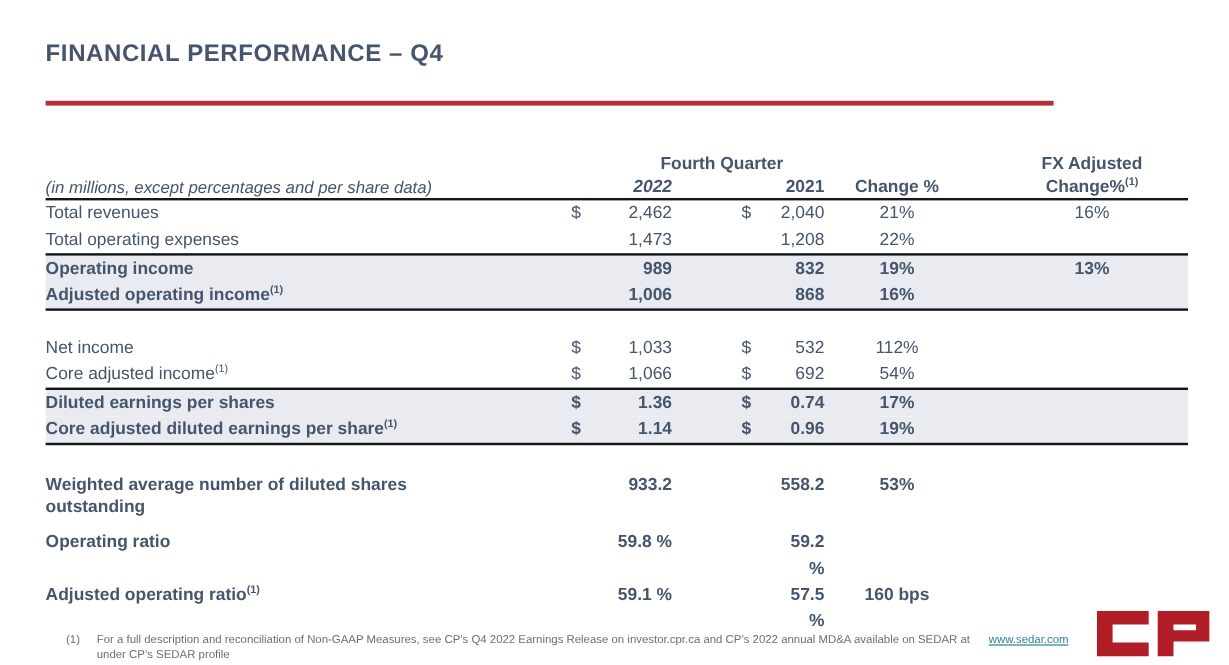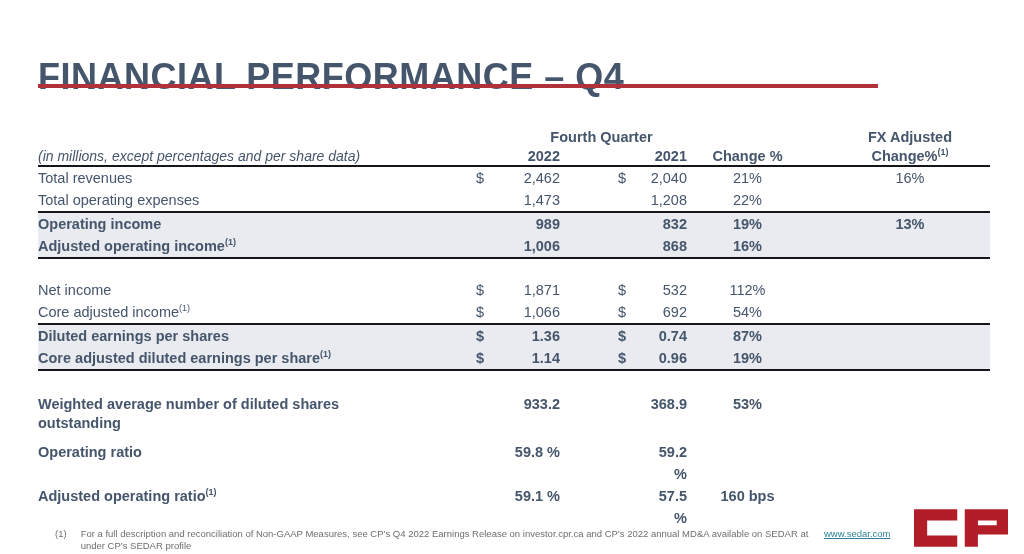--- a/index.html
+++ b/index.html
@@ -14,22 +14,22 @@
   html,body{background:#ffffff;}
   .slide{
     position:relative;
     width:1024px;height:554px;
     background:#ffffff;
     font-family:"Liberation Sans", sans-serif;
     color:var(--ink);
     overflow:hidden;
   }
   .page-title{
-    position:absolute;left:38px;top:56px;
-    font-size:36px;font-weight:bold;letter-spacing:.5px;
+    position:absolute;left:38px;top:34px;
+    font-size:20px;font-weight:bold;letter-spacing:.5px;
     color:var(--ink);
     text-align:right;
   }
   .title-rule{
     position:absolute;left:38px;top:84px;
     width:840px;height:4px;background:var(--red);
   }
   
   .fin-table{
     position:absolute;left:38px;top:128px;width:952px;
@@ -38,21 +38,21 @@
   .grid{
     display:grid;
     grid-template-columns:430px 38px 62px 42px 38px 47px 105px 1fr;
     align-items:start;
   }
   .hrowA{height:18px;line-height:18px;font-weight:bold;}
   .hrowB{height:21px;line-height:20px;border-bottom:2px solid var(--line);}
   .group-head{grid-column:2/7;text-align:center;padding-left:40px;}
   .fx-head{grid-column:8/9;text-align:center;padding-left:30px;}
   .caption{grid-column:1/2;font-style:italic;font-size:14px;}
-  .h2022{grid-column:2/4;text-align:right;padding-right:8px;font-weight:bold;}
+  .h2022{grid-column:2/4;text-align:right;padding-right:8px;font-weight:bold;font-style:italic;}
   .h2021{grid-column:5/7;text-align:right;padding-right:8px;font-weight:bold;}
   .hchg{grid-column:7/8;text-align:center;font-weight:bold;}
   .hfx{grid-column:8/9;text-align:center;padding-left:30px;font-weight:bold;}
   .row{min-height:22px;line-height:22px;}
   .row.bold{font-weight:bold;}
   .row.shaded{background:var(--shade);}
   .row.bt{border-top:2px solid var(--line);}
   .row.bb{border-bottom:2.5px solid var(--line);}
   .c-label{grid-column:1/2;padding-right:6px;}
   .row.wrap-narrow .c-label{max-width:350px;line-height:19px;padding-top:2px;}
@@ -136,60 +136,60 @@
       <div class="c-v1">1,006</div>
       <div class="c-d2"></div>
       <div class="c-v2">868</div>
       <div class="c-chg">16%</div>
       <div class="c-fx"></div>
     </div>
         <div class="spacer" style="height: 20px;"></div>
         <div class="grid row">
       <div class="c-label"><span>Net income</span><span class="sup"></span></div>
       <div class="c-d1">$</div>
-      <div class="c-v1">1,871</div>
+      <div class="c-v1">1,033</div>
       <div class="c-d2">$</div>
       <div class="c-v2">532</div>
       <div class="c-chg">112%</div>
       <div class="c-fx"></div>
     </div>
         <div class="grid row">
       <div class="c-label"><span>Core adjusted income</span><span class="sup">(1)</span></div>
       <div class="c-d1">$</div>
       <div class="c-v1">1,066</div>
       <div class="c-d2">$</div>
       <div class="c-v2">692</div>
       <div class="c-chg">54%</div>
       <div class="c-fx"></div>
     </div>
         <div class="grid row bold shaded bt">
       <div class="c-label"><span>Diluted earnings per shares</span><span class="sup"></span></div>
       <div class="c-d1">$</div>
       <div class="c-v1">1.36</div>
       <div class="c-d2">$</div>
       <div class="c-v2">0.74</div>
-      <div class="c-chg">87%</div>
+      <div class="c-chg">17%</div>
       <div class="c-fx"></div>
     </div>
         <div class="grid row bold shaded bb">
       <div class="c-label"><span>Core adjusted diluted earnings per share</span><span class="sup">(1)</span></div>
       <div class="c-d1">$</div>
       <div class="c-v1">1.14</div>
       <div class="c-d2">$</div>
       <div class="c-v2">0.96</div>
       <div class="c-chg">19%</div>
       <div class="c-fx"></div>
     </div>
         <div class="spacer" style="height: 22px;"></div>
         <div class="grid row bold wrap-narrow">
       <div class="c-label"><span>Weighted average number of diluted shares outstanding</span><span class="sup"></span></div>
       <div class="c-d1"></div>
       <div class="c-v1">933.2</div>
       <div class="c-d2"></div>
-      <div class="c-v2">368.9</div>
+      <div class="c-v2">558.2</div>
       <div class="c-chg">53%</div>
       <div class="c-fx"></div>
     </div>
         <div class="spacer" style="height: 8px;"></div>
         <div class="grid row bold">
       <div class="c-label"><span>Operating ratio</span><span class="sup"></span></div>
       <div class="c-d1"></div>
       <div class="c-v1">59.8 %</div>
       <div class="c-d2"></div>
       <div class="c-v2">59.2 %</div>

